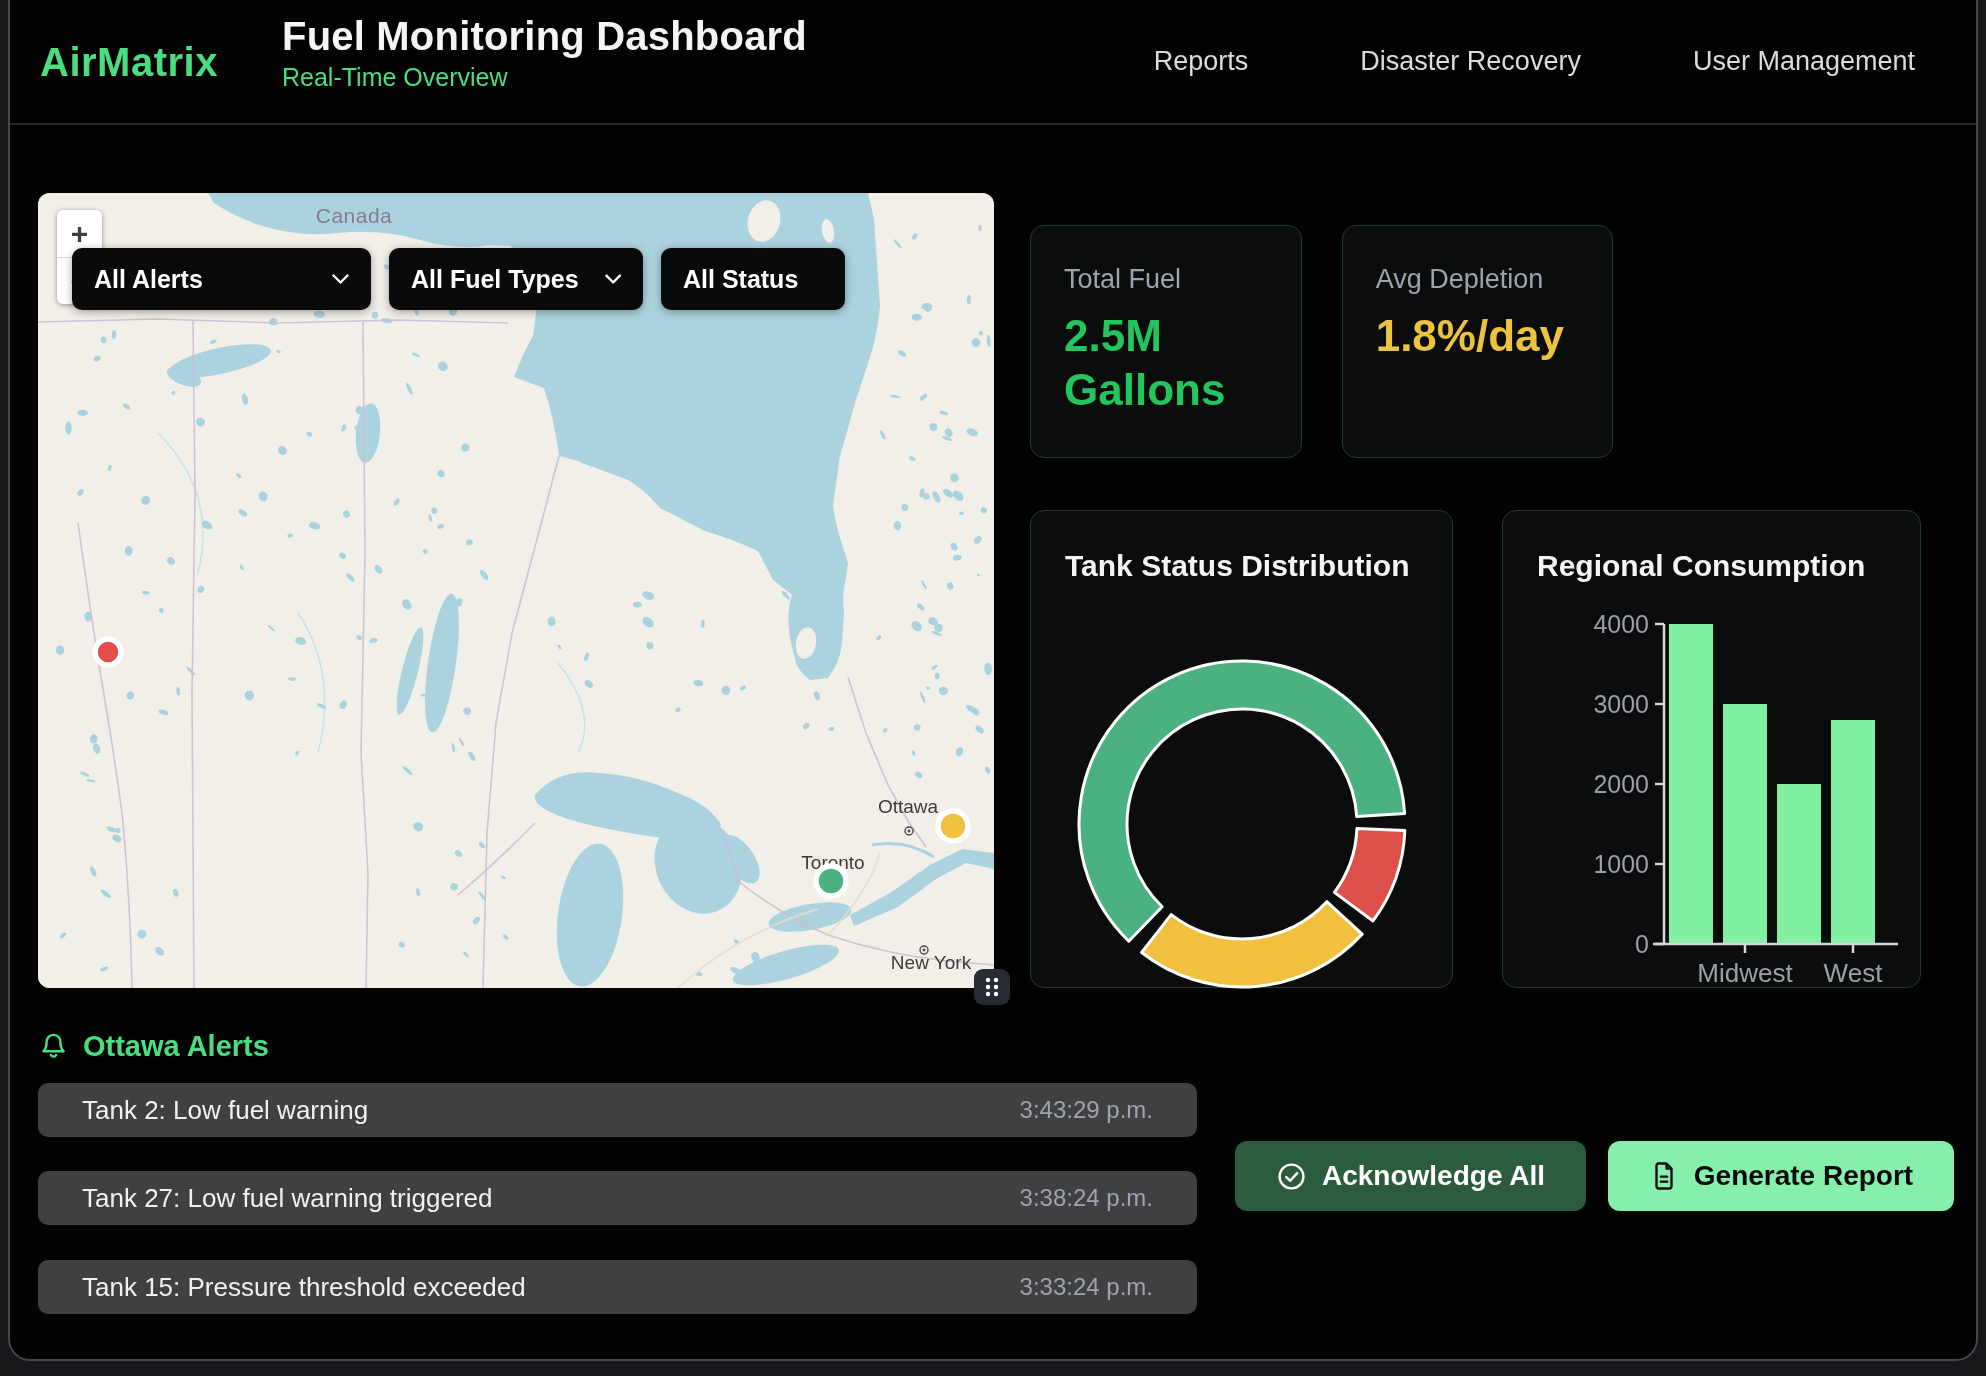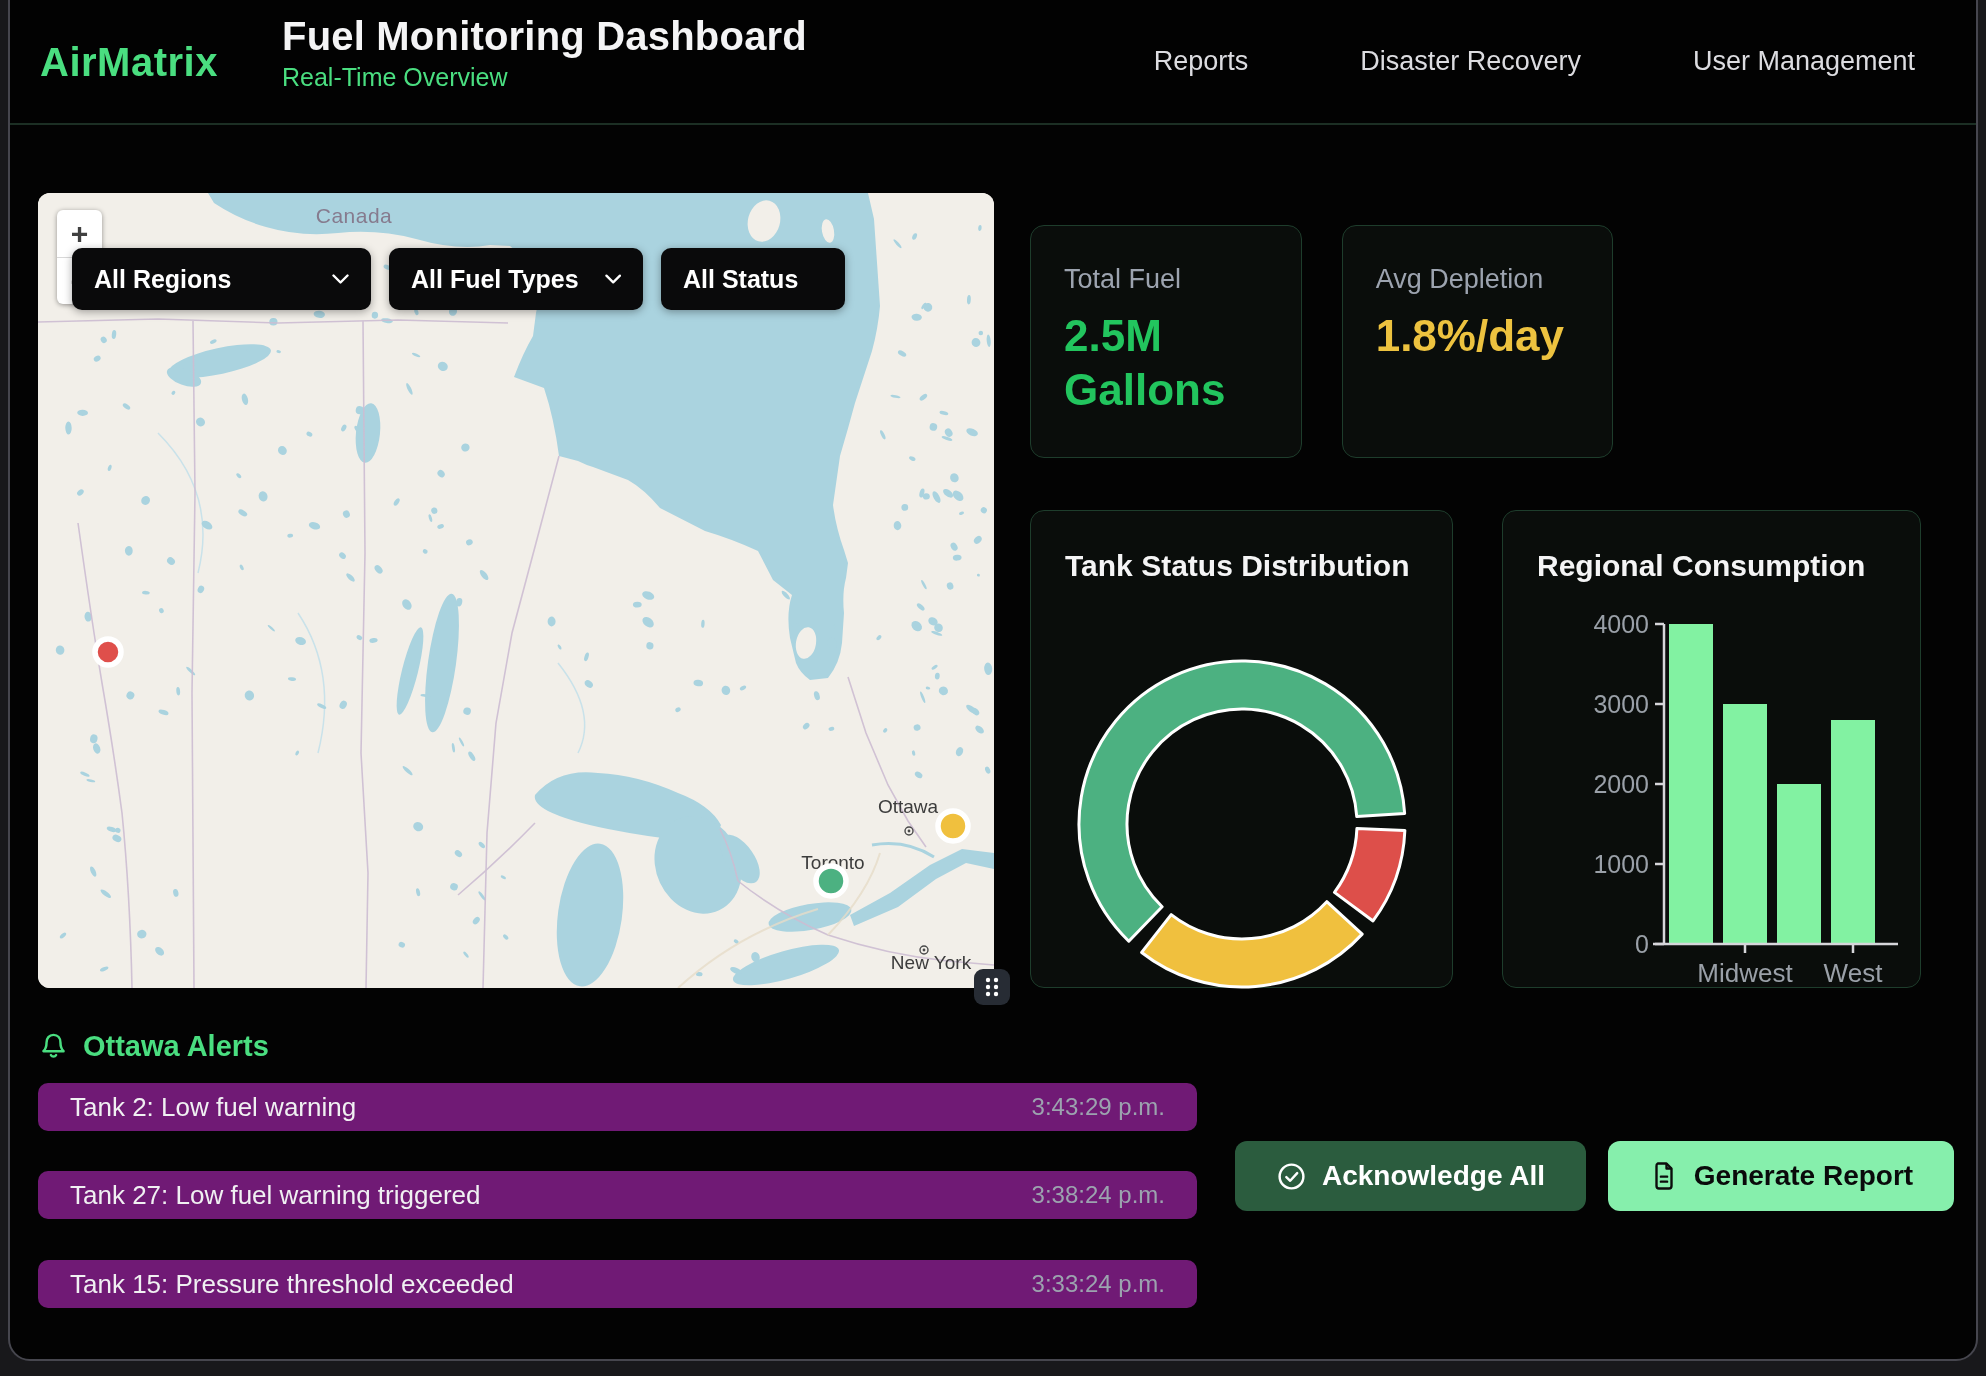--- a/index.html
+++ b/index.html
@@ -48,23 +48,23 @@
   
   .charts{position:absolute;left:1030px;top:510px;}
   .chart-card{position:absolute;top:0;height:478px;}
   .chart-card.donut{left:0;width:423px;}
   .chart-card.bars{left:472px;width:419px;}
   .chart-title{position:absolute;left:34px;top:38px;font-size:30px;font-weight:bold;color:#f4f4f5;}
   .chart-card svg{position:absolute;left:0;top:0;}
   
   .alerts-head{position:absolute;left:38px;top:1030px;display:flex;align-items:center;gap:14px;}
   .alerts-title{font-size:29px;font-weight:bold;color:#4ade80;}
-  .alert-row{position:absolute;left:38px;width:1159px;height:48px;background:#701a75;
+  .alert-row{position:absolute;left:38px;width:1159px;height:54px;background:#404040;
              border-radius:10px;display:flex;align-items:center;justify-content:space-between;
-             padding:0 32px;box-sizing:border-box;}
+             padding:0 44px;box-sizing:border-box;}
   .alert-text{font-size:26px;color:#f0f0f2;}
   .alert-time{font-size:24px;color:#9ca3af;}
   
   .btn{position:absolute;top:1141px;height:70px;border-radius:12px;display:flex;align-items:center;
        justify-content:center;gap:15px;cursor:pointer;border:none;}
   .btn-ack{left:1235px;width:351px;background:#2b5c3e;}
   .btn-ack span{font-size:28px;font-weight:600;color:#fff;}
   .btn-gen{left:1608px;width:346px;background:#86efac;}
   .btn-gen span{font-size:28px;font-weight:bold;color:#0a0a0b;}
 </style>
@@ -361,21 +361,21 @@
       </svg>
 
       <div class="zoomctl">
         <div class="zbtn">+</div>
         <div class="zdiv"></div>
         <div class="zbtn">−</div>
       </div>
 
       <div class="filterbar">
         <div class="filter">
-          <span class="flabel">All Regions</span>
+          <span class="flabel">All Alerts</span>
           <svg width="17" height="11" viewBox="0 0 17 11">
             <polyline points="1.5,1.5 8.5,8.5 15.5,1.5" fill="none" stroke="#ffffff" stroke-width="2.4" stroke-linecap="round" stroke-linejoin="round"></polyline>
           </svg>
         </div>
         <div class="filter">
           <span class="flabel">All Fuel Types</span>
           <svg width="17" height="11" viewBox="0 0 17 11">
             <polyline points="1.5,1.5 8.5,8.5 15.5,1.5" fill="none" stroke="#ffffff" stroke-width="2.4" stroke-linecap="round" stroke-linejoin="round"></polyline>
           </svg>
         </div>

